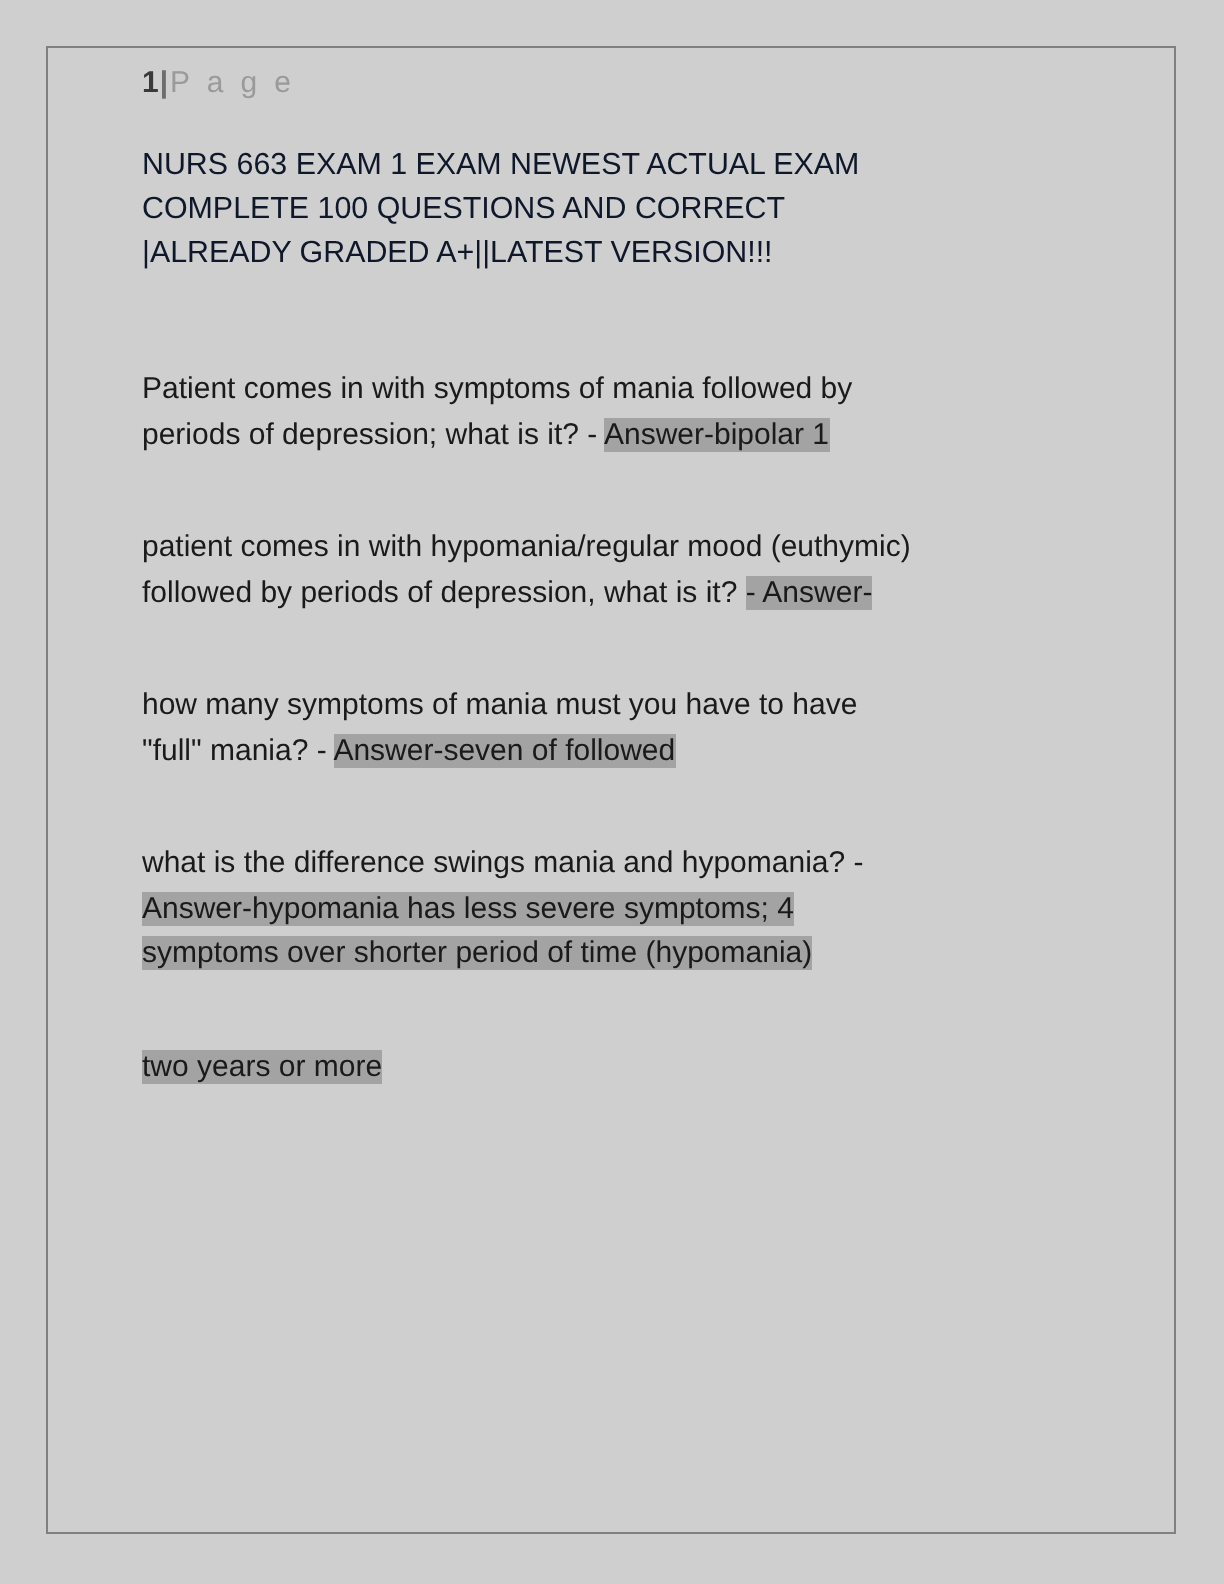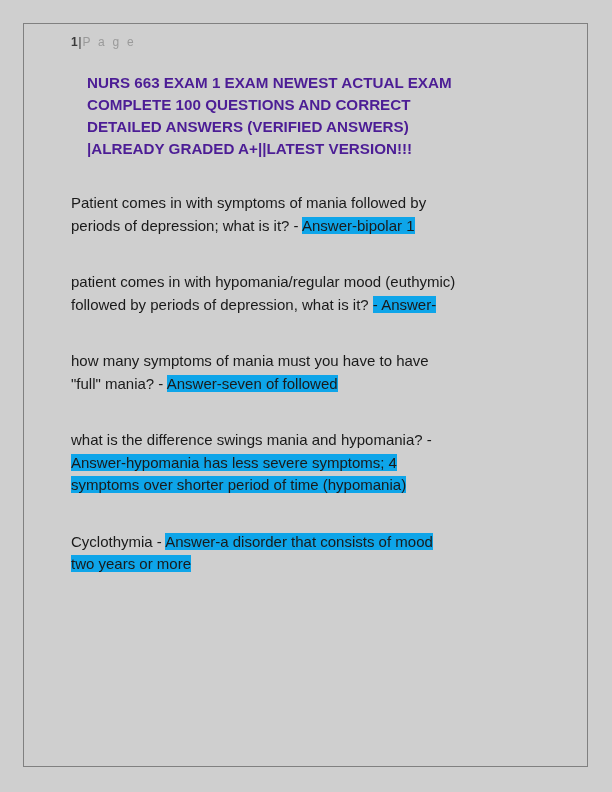--- a/index.html
+++ b/index.html
@@ -26,21 +26,21 @@
     background: #cfcfcf;
     border: 1px solid #808080;
     box-sizing: border-box;
   }
 
   
   .page-header {
     position: absolute;
     left: 47px;
     top: 12px;
-    font-size: 12px;
+    font-size: 15px;
     line-height: 12px;
     white-space: nowrap;
   }
   .page-header .pg-num {
     font-weight: bold;
     color: #3a3a3a;
     letter-spacing: 0.5px;
   }
   .page-header .pg-sep {
     font-weight: bold;
@@ -55,73 +55,72 @@
   
   .doc-body {
     position: absolute;
     left: 47px;
     top: 48px;
     width: 480px;
   }
 
   
   .doc-title {
-    color: #4c1d95;
-    font-weight: bold;
+    color: #0f172a;
+    font-weight: normal;
     font-size: 15.2px;
     line-height: 22px;
-    margin: 0 0 0 16px;
+    margin: 0 0 0 0;
     width: 450px;
   }
   .doc-title .tline {
     display: block;
     white-space: nowrap;
   }
 
   
   .qa-list {
-    margin-top: 32px;
+    margin-top: 46px;
   }
   .qa-block {
     font-size: 15px;
     line-height: 22.5px;
     color: #1a1a1a;
     margin-bottom: 34px;
     width: 478px;
   }
   .qa-block:last-child {
     margin-bottom: 0;
   }
   .qa-line {
     display: block;
     white-space: nowrap;
   }
   mark.hl {
-    background: #0ea5e9;
+    background: #a3a3a3;
     color: #1a1a1a;
     padding: 0;
     box-decoration-break: clone;
     -webkit-box-decoration-break: clone;
   }
 </style>
 </head>
 <body>
 
 <div class="page-sheet">
 
   <div class="page-header">
     <span class="pg-num">1</span><span class="pg-sep">|</span><span class="pg-word">P a g e</span>
   </div>
 
   <div class="doc-body">
 
     <h1 class="doc-title">
       <span class="tline">NURS 663 EXAM 1 EXAM NEWEST ACTUAL EXAM</span>
       <span class="tline">COMPLETE 100 QUESTIONS AND CORRECT</span>
-      <span class="tline">DETAILED ANSWERS (VERIFIED ANSWERS)</span>
       <span class="tline">|ALREADY GRADED A+||LATEST VERSION!!!</span>
     </h1>
 
     <div class="qa-list">
         <div class="qa-block">
           <span class="qa-line"><span>Patient comes in with symptoms of mania followed by</span></span>
           <span class="qa-line"><span>periods of depression; what is it? - </span><mark class="hl">Answer-bipolar 1</mark></span>
         </div>
         <div class="qa-block">
           <span class="qa-line"><span>patient comes in with hypomania/regular mood (euthymic)</span></span>
@@ -130,19 +129,18 @@
         <div class="qa-block">
           <span class="qa-line"><span>how many symptoms of mania must you have to have</span></span>
           <span class="qa-line"><span>"full" mania? - </span><mark class="hl">Answer-seven of followed</mark></span>
         </div>
         <div class="qa-block">
           <span class="qa-line"><span>what is the difference swings mania and hypomania? -</span></span>
           <span class="qa-line"><mark class="hl">Answer-hypomania has less severe symptoms; 4</mark></span>
           <span class="qa-line"><mark class="hl">symptoms over shorter period of time (hypomania)</mark></span>
         </div>
         <div class="qa-block">
-          <span class="qa-line"><span>Cyclothymia - </span><mark class="hl">Answer-a disorder that consists of mood</mark></span>
           <span class="qa-line"><mark class="hl">two years or more</mark></span>
         </div>
       </div>
 
   </div>
 </div>
 
 </body></html>

